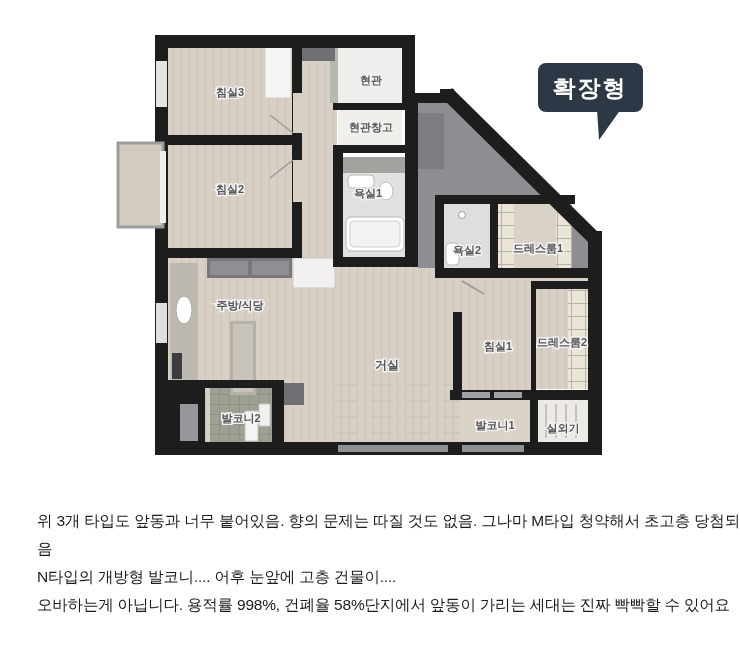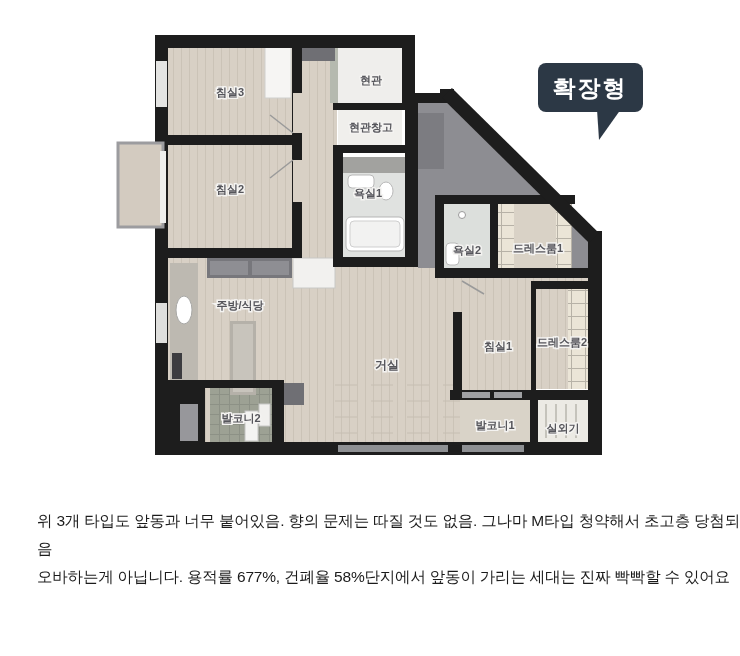--- a/index.html
+++ b/index.html
@@ -173,16 +173,17 @@
         <polygon points="487,104 511,104 489,135" fill="#2c3845"></polygon>
         <rect x="428" y="58" width="105" height="49" rx="8" fill="#2c3845"></rect>
         <text class="badge-label" x="480" y="91">확장형</text>
       </g>
     </svg>
   </div>
 
   <div class="comment">
     <div class="line">위 3개 타입도 앞동과 너무 붙어있음. 향의 문제는 따질 것도 없음. 그나마 M타입 청약해서 초고층 당첨되면 괜찮</div>
     <div class="line">음</div>
-    <div class="line">오바하는게 아닙니다. 용적률 677%, 건폐율 58%단지에서 앞동이 가리는 세대는 진짜 빡빡할 수 있어요</div>
+    <div class="line">N타입의 개방형 발코니.... 어후 눈앞에 고층 건물이....</div>
+    <div class="line">오바하는게 아닙니다. 용적률 998%, 건폐율 58%단지에서 앞동이 가리는 세대는 진짜 빡빡할 수 있어요</div>
   </div>
 
 </div>
 
 </body></html>

